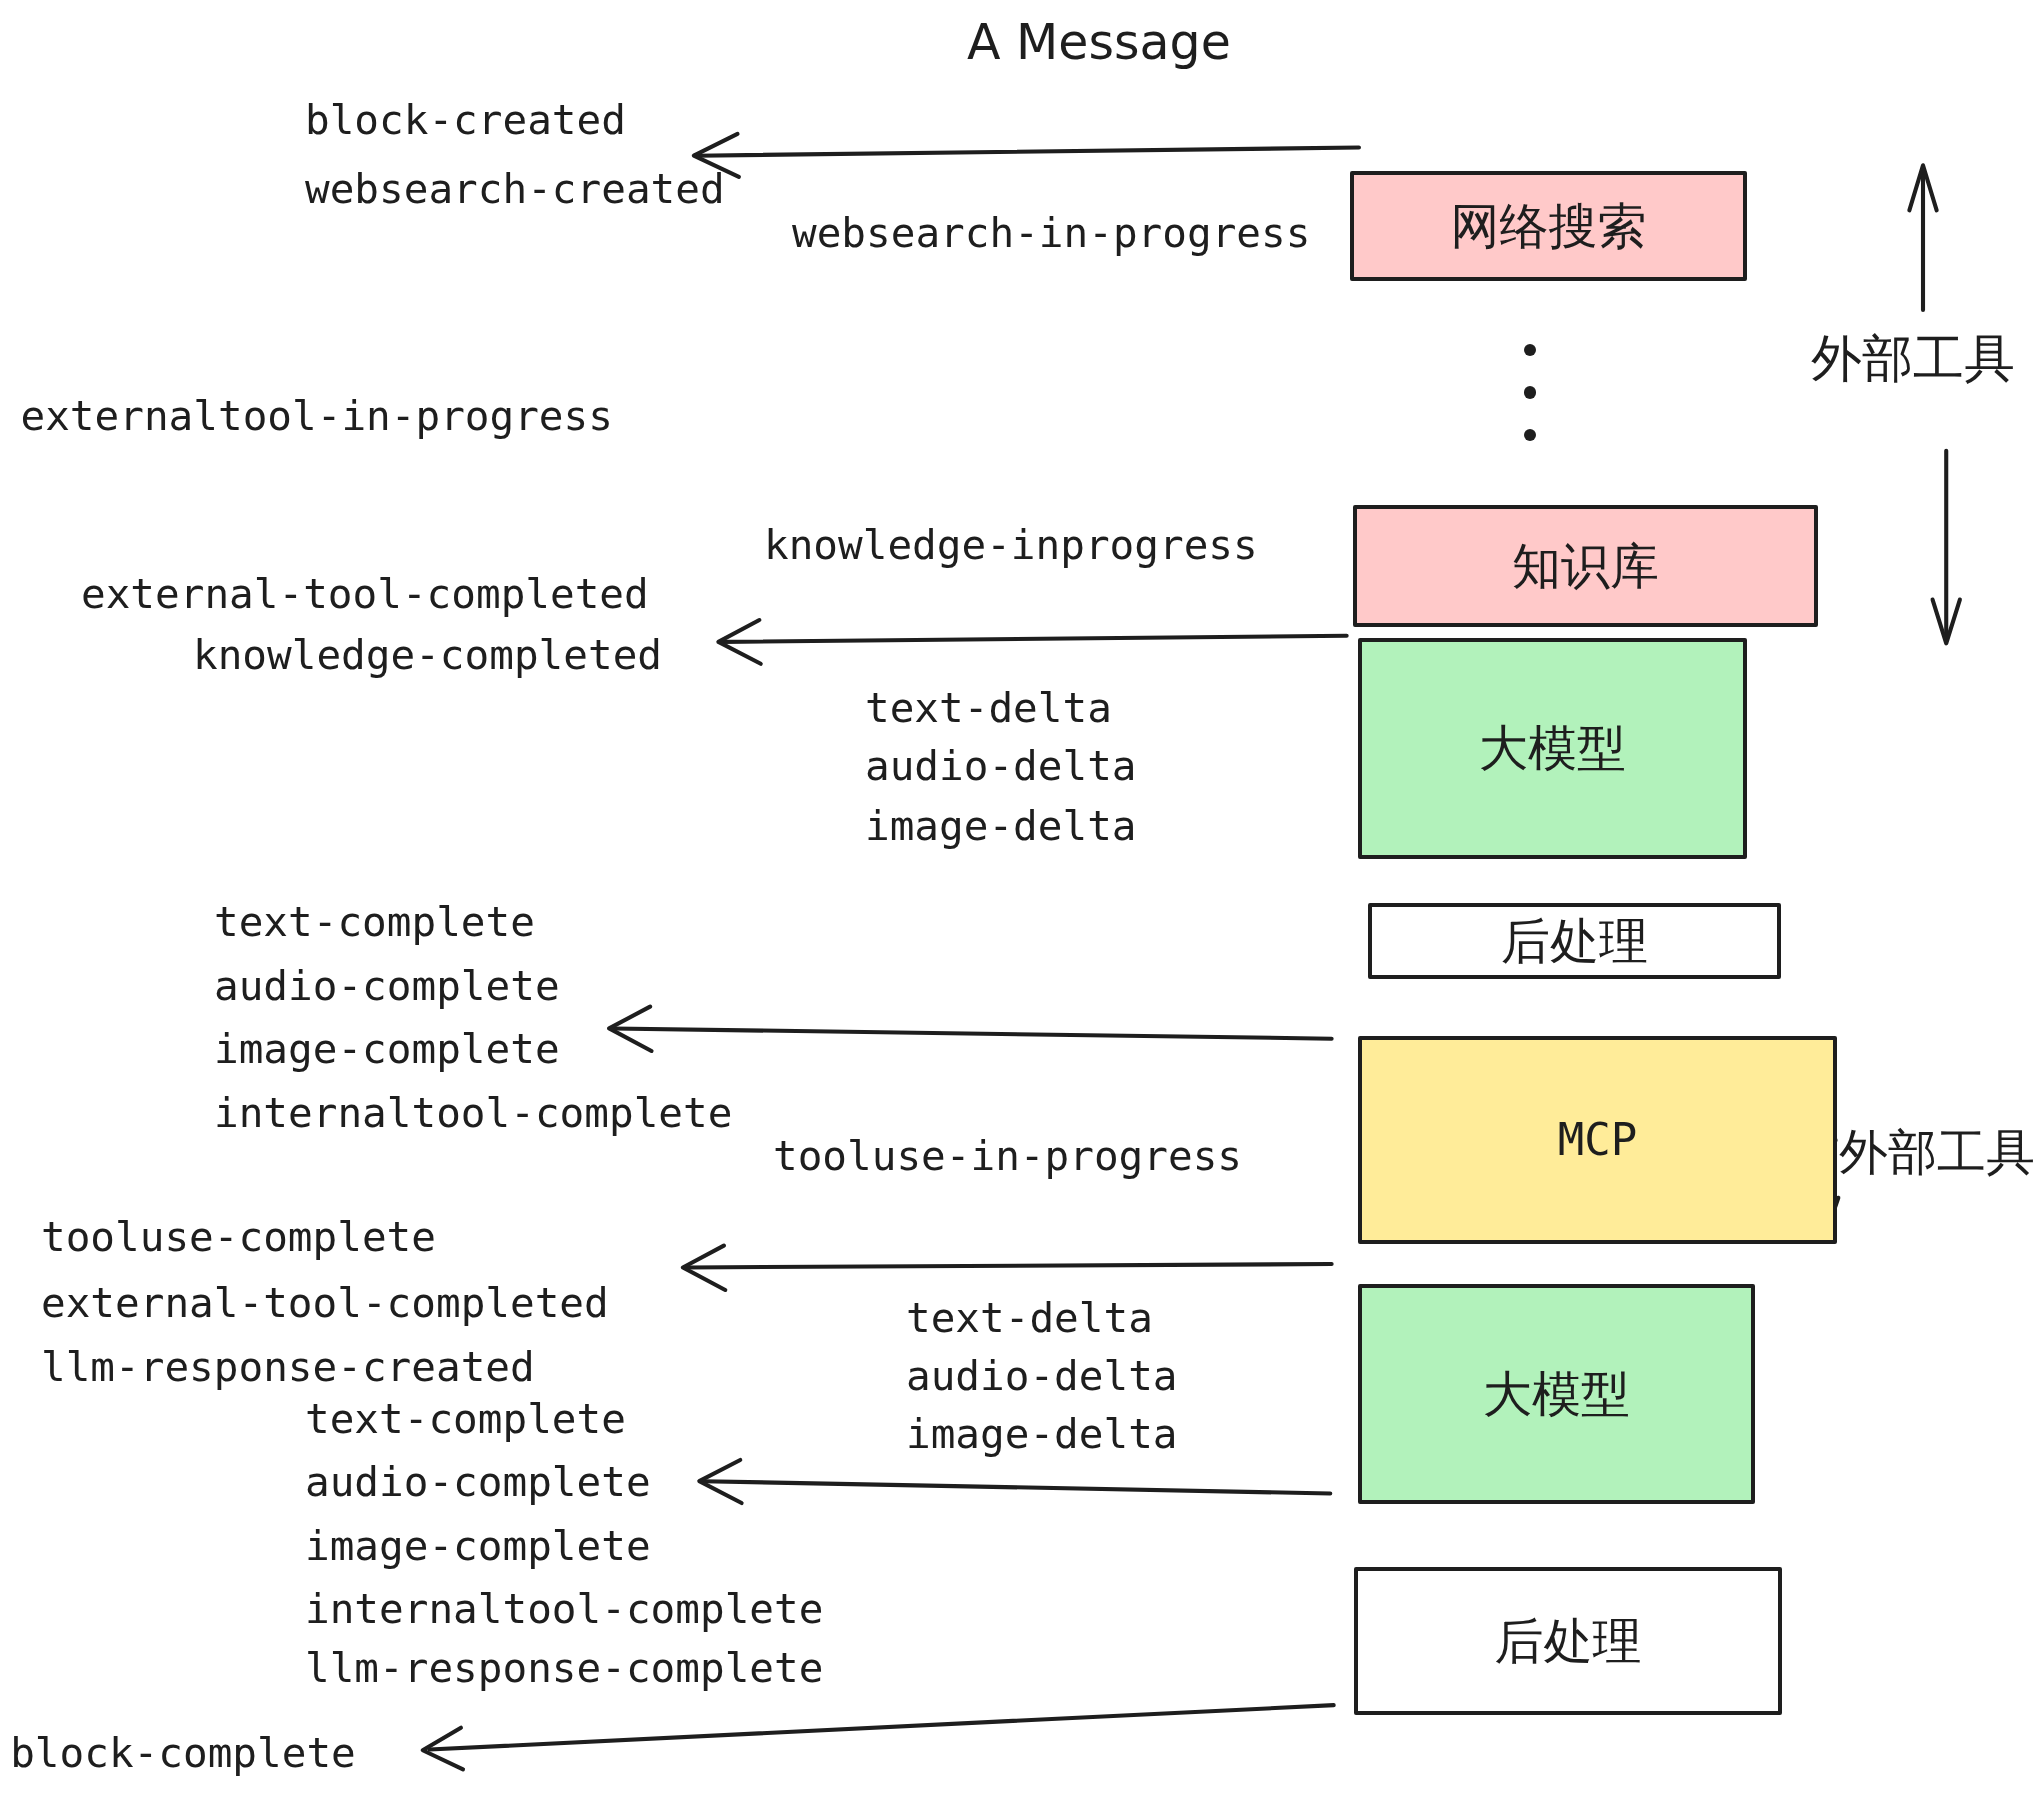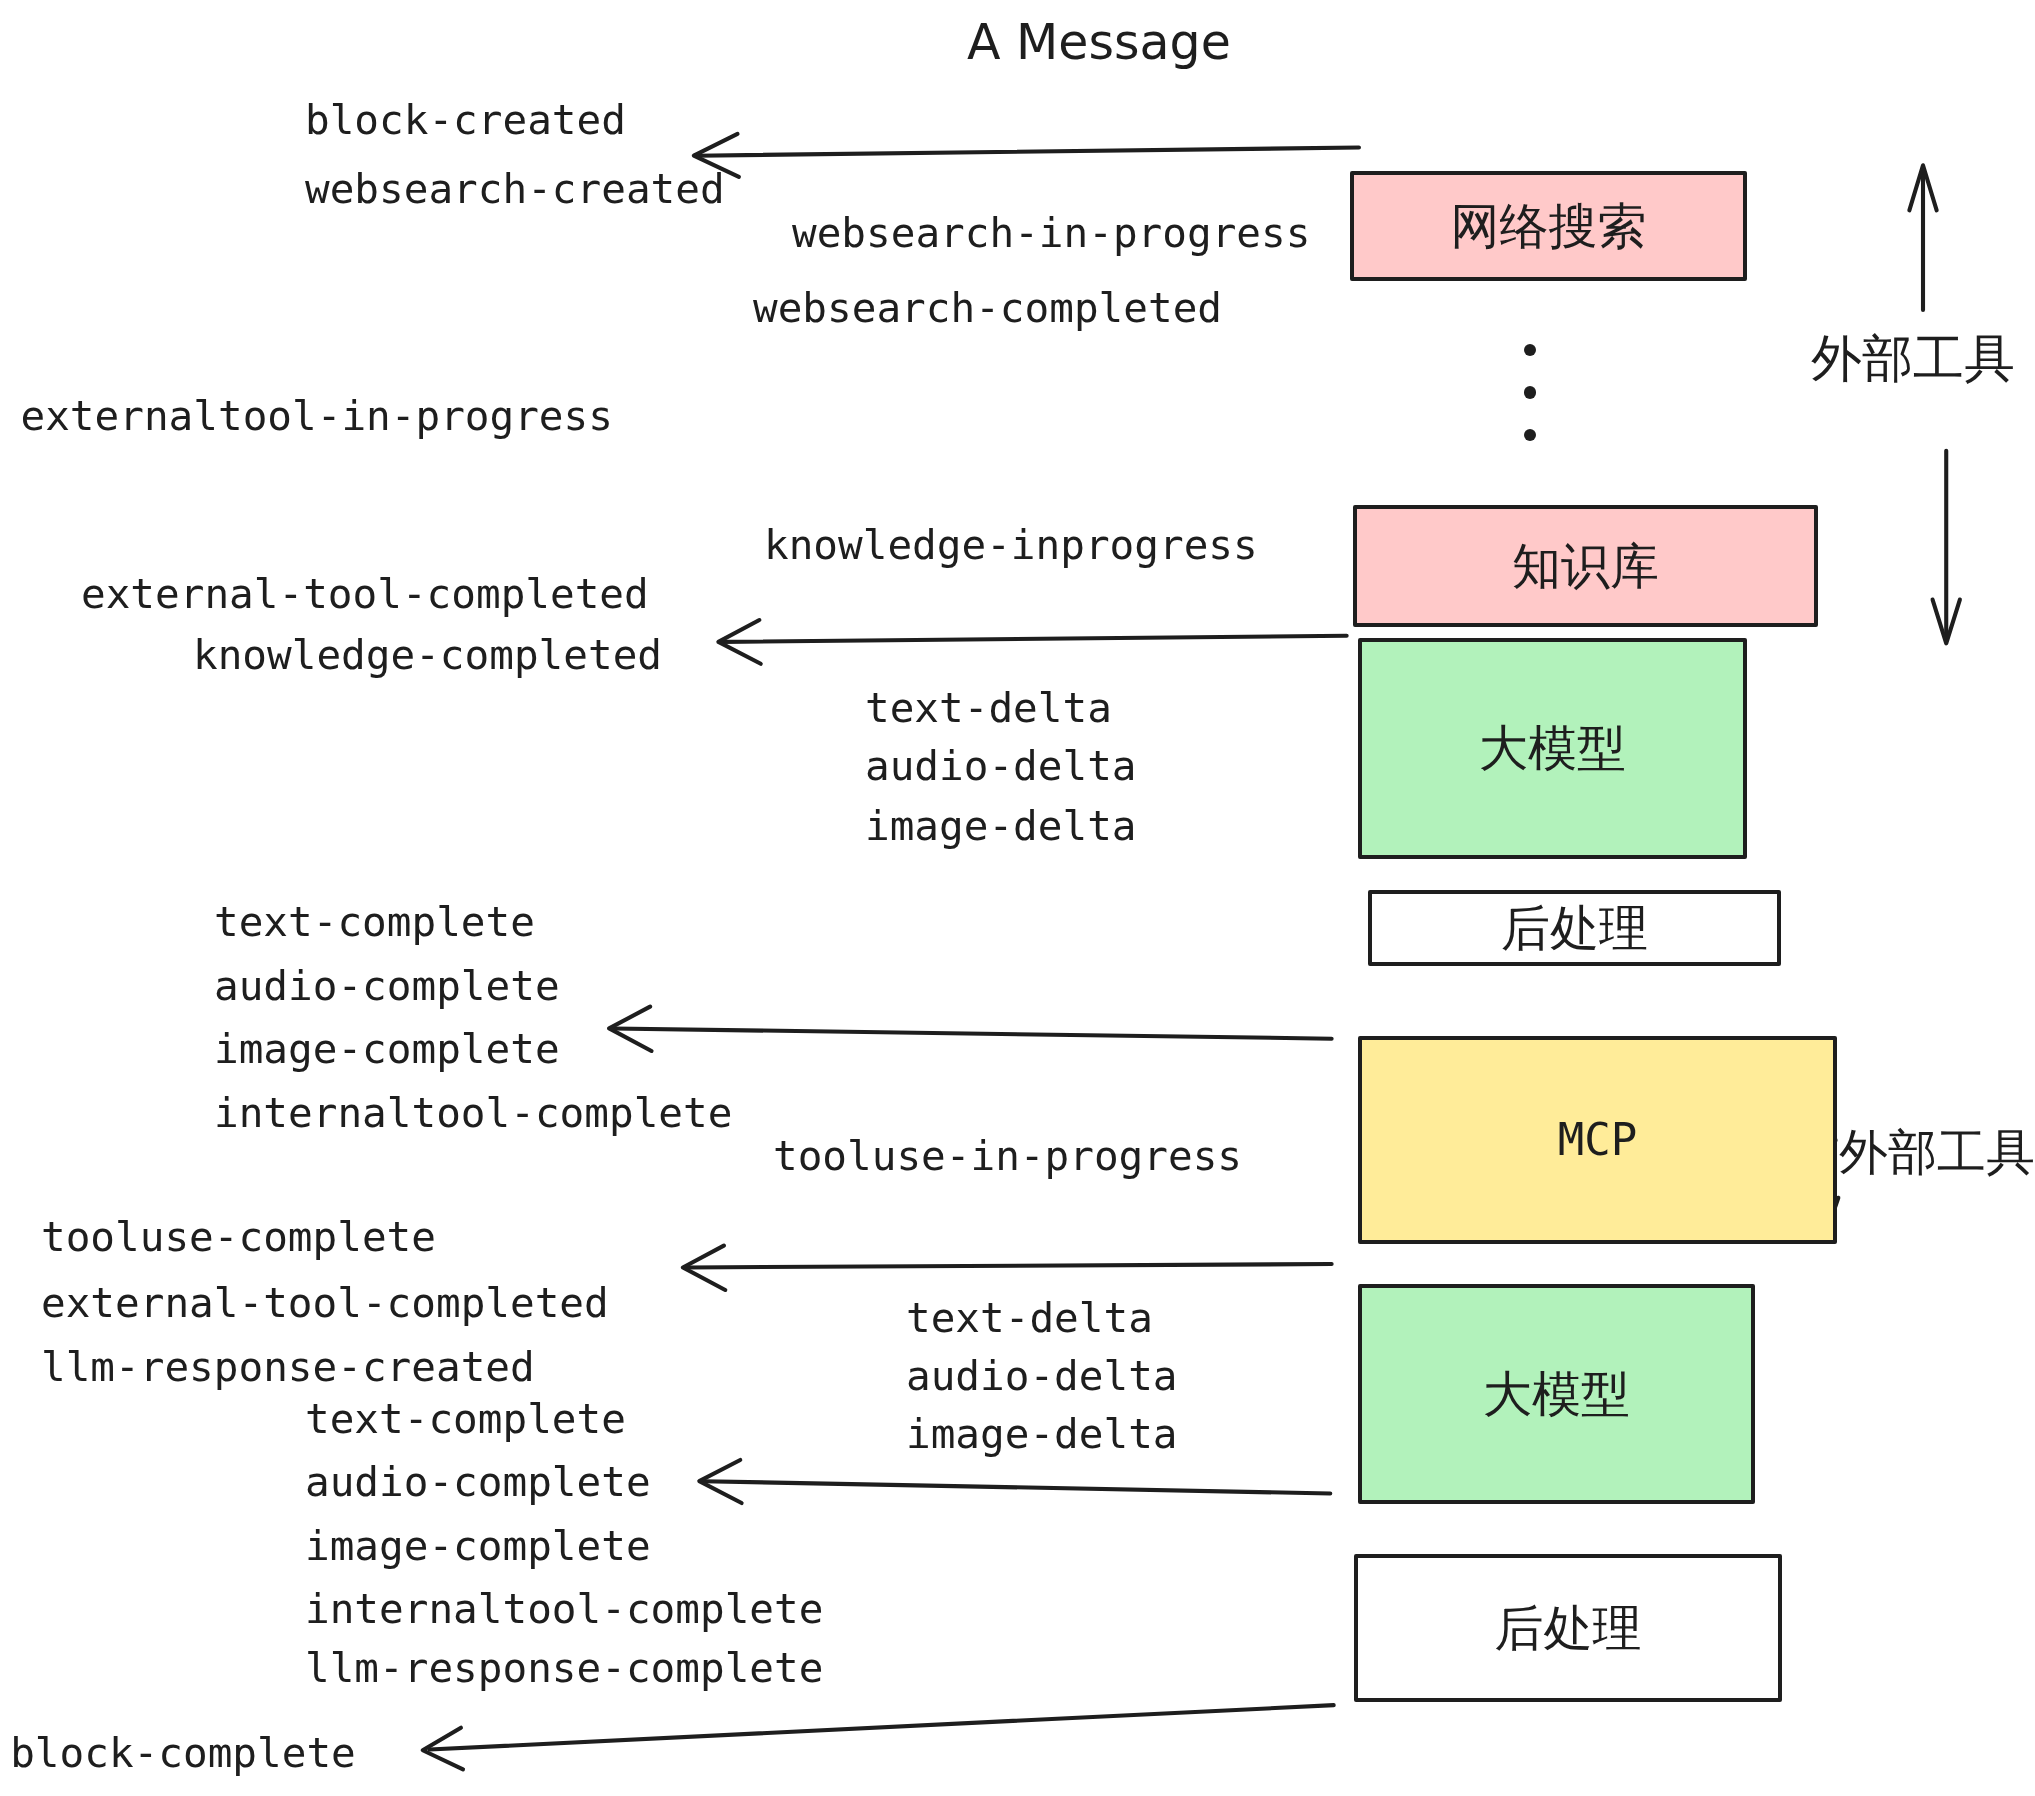--- a/index.html
+++ b/index.html
@@ -9,21 +9,21 @@
   .arrows path, .arrows line, .arrows polyline{stroke:#1e1e1e;stroke-width:6;fill:none;
           stroke-linecap:round;stroke-linejoin:round;}
   .title{position:absolute;left:967px;top:18px;font-family:"DejaVu Sans","Liberation Sans",sans-serif;
          font-size:49px;line-height:1;white-space:nowrap;font-weight:500;}
   .ev{position:absolute;font-size:41px;line-height:1;white-space:nowrap;}
   .box{position:absolute;box-sizing:border-box;border:4.1px solid #1e1e1e;border-radius:2px;
        display:flex;align-items:center;justify-content:center;}
   .box.pink{background:#ffc9c9;}
   .box.green{background:#b2f2bb;}
   .box.yellow{background:#ffec99;}
-  .box.white{background:#ffffff;}
+  .box.white{background:#ffffff;margin-top:13px;}
   .zh{font-family:"DejaVu Sans","Liberation Sans",sans-serif;font-size:49px;line-height:1;white-space:nowrap;}
   .mono-label{font-size:44px;line-height:1;}
   .side{position:absolute;font-family:"DejaVu Sans","Liberation Sans",sans-serif;font-size:49px;
         line-height:1;white-space:nowrap;}
   .dots{position:absolute;left:1524px;top:344px;display:flex;flex-direction:column;gap:30px;}
   .dots i{display:block;width:12.3px;height:12.3px;border-radius:50%;background:#1e1e1e;}
 </style>
 </head>
 <body>
 
@@ -75,21 +75,20 @@
       <polyline points="2649,1670 2668,1612 2688,1670"></polyline>
       <polyline points="2653,1754 2672,1812 2692,1754"></polyline>
     </g>
   </svg>
 
   <div class="title">A Message</div>
 
   <div class="ev" style="left:305px;top:100px">block-created</div>
   <div class="ev" style="left:305px;top:169px">websearch-created</div>
   <div class="ev" style="left:792px;top:213px">websearch-in-progress</div>
-  <div class="ev" style="left:753px;top:288px">websearch-completed</div>
   <div class="ev" style="left:20.5px;top:396px">externaltool-in-progress</div>
   <div class="ev" style="left:764px;top:525px">knowledge-inprogress</div>
   <div class="ev" style="left:81px;top:574px">external-tool-completed</div>
   <div class="ev" style="left:193px;top:635px">knowledge-completed</div>
 
   <div class="ev" style="left:865px;top:688px">text-delta</div>
   <div class="ev" style="left:865px;top:746px">audio-delta</div>
   <div class="ev" style="left:865px;top:806px">image-delta</div>
 
   <div class="ev" style="left:214px;top:902px">text-complete</div>

